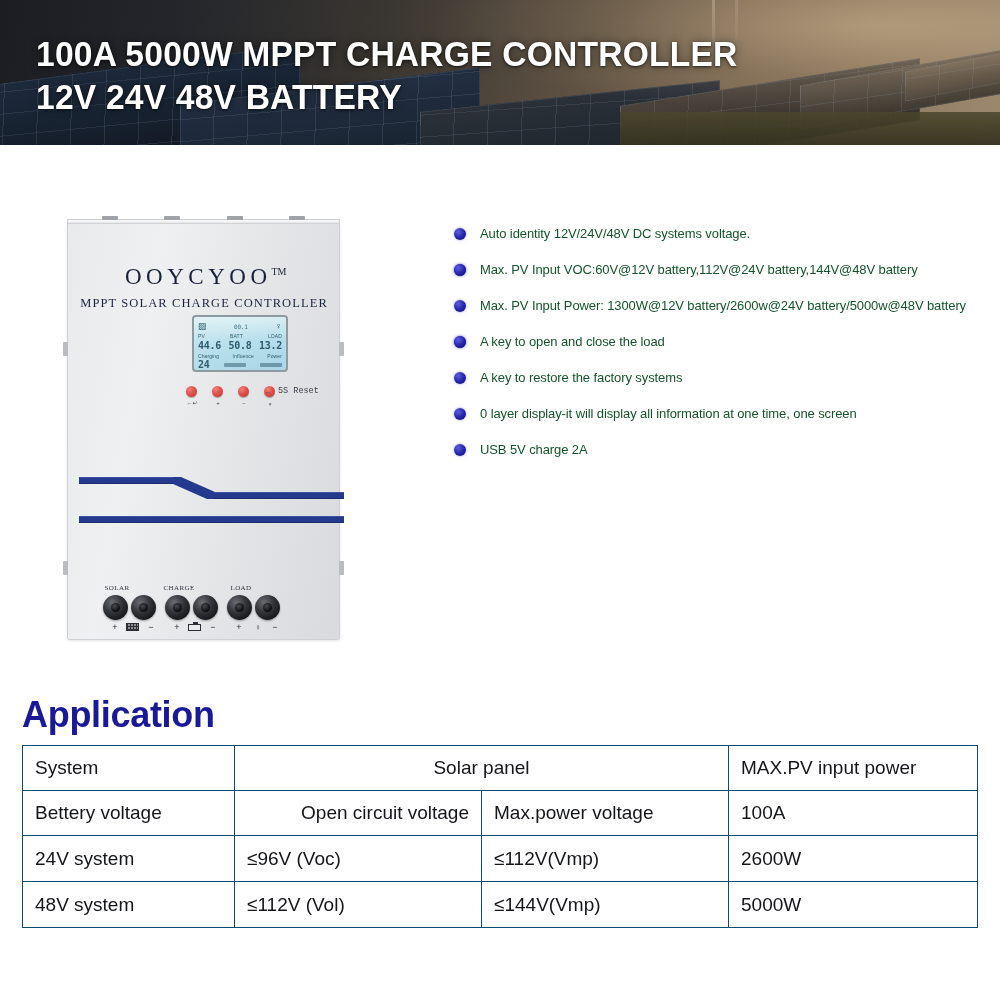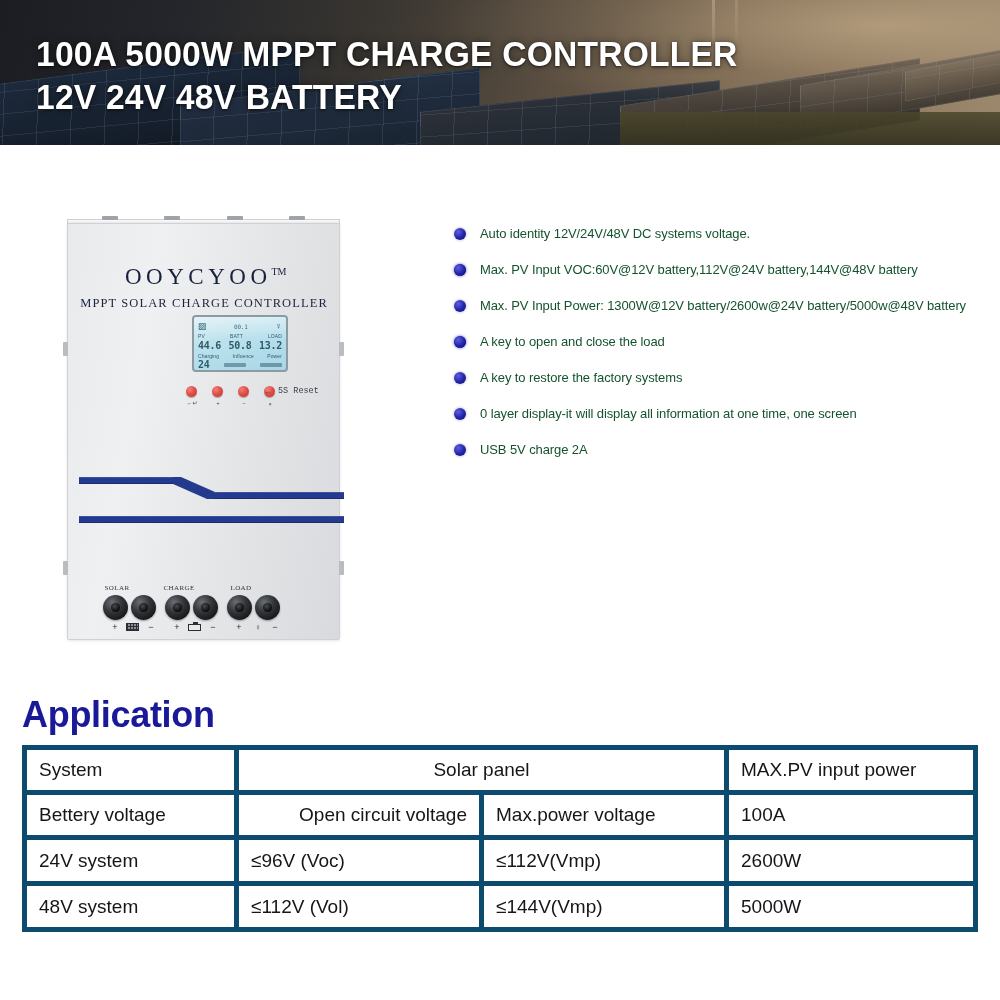--- a/index.html
+++ b/index.html
@@ -314,21 +314,21 @@
   }
 
   .app-table {
     position: absolute;
     left: 22px; top: 745px;
     width: 956px;
     border-collapse: collapse;
     table-layout: fixed;
   }
   .app-table td {
-    border: 5px solid #0c4a6e;
+    border: 1px solid #0c4a6e;
     font-size: 19px;
     color: #15161a;
     padding: 0 12px;
     height: 45px;
     vertical-align: middle;
   }
   .c-sys  { width: 212px; }
   .c-open { width: 250px; text-align: right; }
   .c-max  { width: 245px; }
   .c-pv   { width: 249px; }

